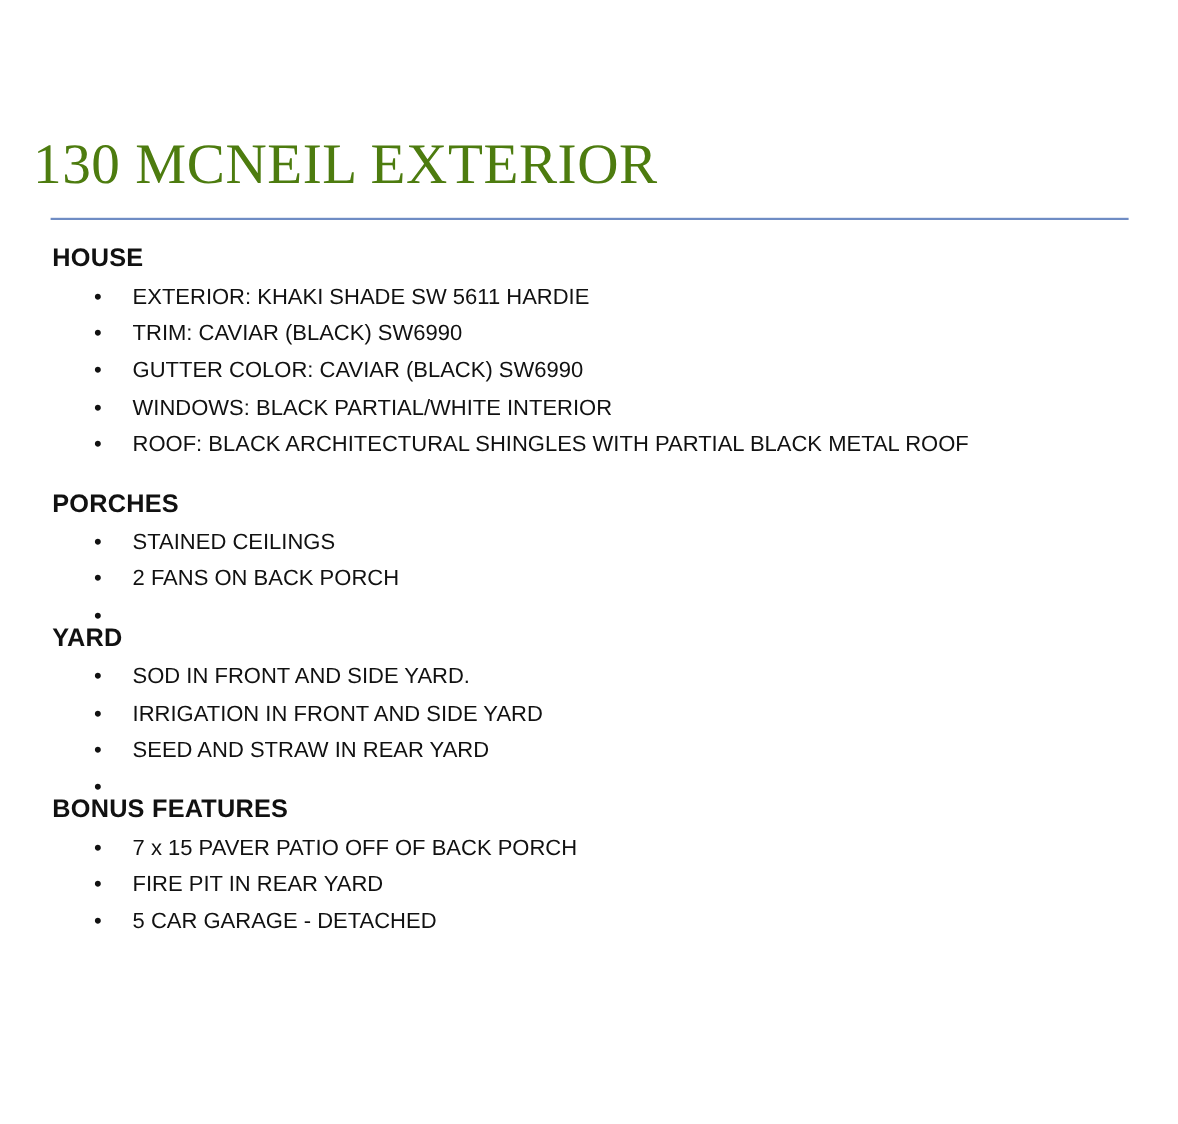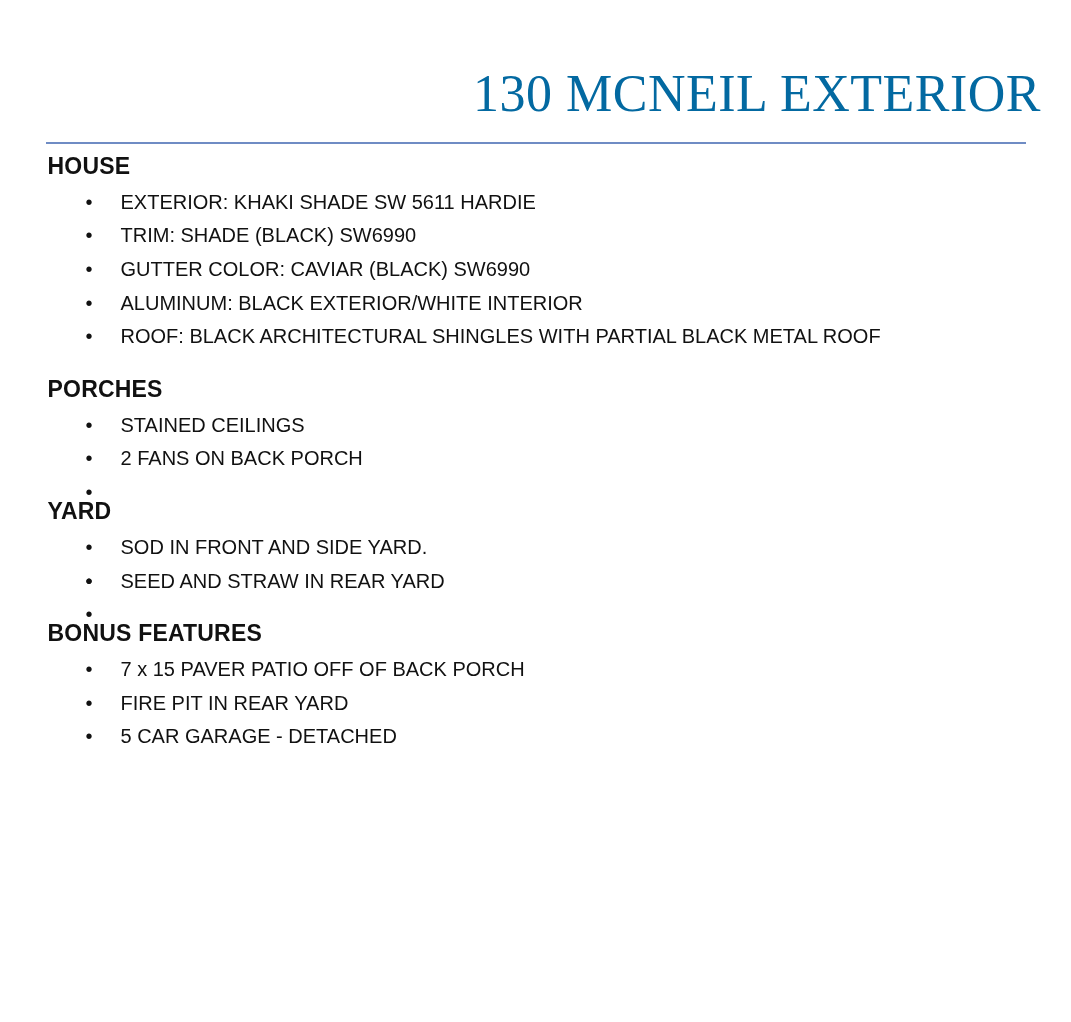--- a/index.html
+++ b/index.html
@@ -16,37 +16,37 @@
   }
   .page {
     position: relative;
     width: 1071px;
     height: 1022px;
     box-sizing: border-box;
     padding: 0 30px;
   }
   .doc-title {
     margin: 0;
-    padding-top: 64px;
-    text-align: right;
+    padding-top: 120px;
+    text-align: left;
     font-family: "Liberation Serif", serif;
     font-weight: normal;
     font-size: 52px;
     letter-spacing: 0.5px;
-    color: #0369a1;
+    color: #4d7c0f;
     line-height: 1.15;
   }
   .title-rule {
     margin: 18px auto 0 auto;
     width: 980px;
     height: 2px;
     background: #6f8cc4;
   }
   .content {
-    margin: 0 auto;
+    margin: 12px auto;
     width: 980px;
     padding-top: 9px;
     box-sizing: border-box;
   }
   .section {
     margin-bottom: 4px;
   }
   .section-heading {
     font-size: 23px;
     font-weight: bold;
@@ -91,29 +91,29 @@
 
     <section class="section">
       <h2 class="section-heading">HOUSE</h2>
       <ul class="bullet-list">
         <li class="bullet-item">
           <span class="bullet-dot">•</span>
           <span>EXTERIOR: KHAKI SHADE SW 5611 HARDIE</span>
         </li>
         <li class="bullet-item">
           <span class="bullet-dot">•</span>
-          <span>TRIM: SHADE (BLACK) SW6990</span>
+          <span>TRIM: CAVIAR (BLACK) SW6990</span>
         </li>
         <li class="bullet-item">
           <span class="bullet-dot">•</span>
           <span>GUTTER COLOR: CAVIAR (BLACK) SW6990</span>
         </li>
         <li class="bullet-item">
           <span class="bullet-dot">•</span>
-          <span>ALUMINUM: BLACK EXTERIOR/WHITE INTERIOR</span>
+          <span>WINDOWS: BLACK PARTIAL/WHITE INTERIOR</span>
         </li>
         <li class="bullet-item">
           <span class="bullet-dot">•</span>
           <span>ROOF: BLACK ARCHITECTURAL SHINGLES WITH PARTIAL BLACK METAL ROOF</span>
         </li>
       </ul>
     </section>
 
     <section class="section">
       <h2 class="section-heading">PORCHES</h2>
@@ -134,20 +134,21 @@
 
     <section class="section">
       <h2 class="section-heading">YARD</h2>
       <ul class="bullet-list">
         <li class="bullet-item">
           <span class="bullet-dot">•</span>
           <span>SOD IN FRONT AND SIDE YARD.</span>
         </li>
         <li class="bullet-item">
           <span class="bullet-dot">•</span>
+          <span>IRRIGATION IN FRONT AND SIDE YARD</span>
         </li>
         <li class="bullet-item">
           <span class="bullet-dot">•</span>
           <span>SEED AND STRAW IN REAR YARD</span>
         </li>
         <li class="bullet-item">
           <span class="bullet-dot">•</span>
         </li>
       </ul>
     </section>

